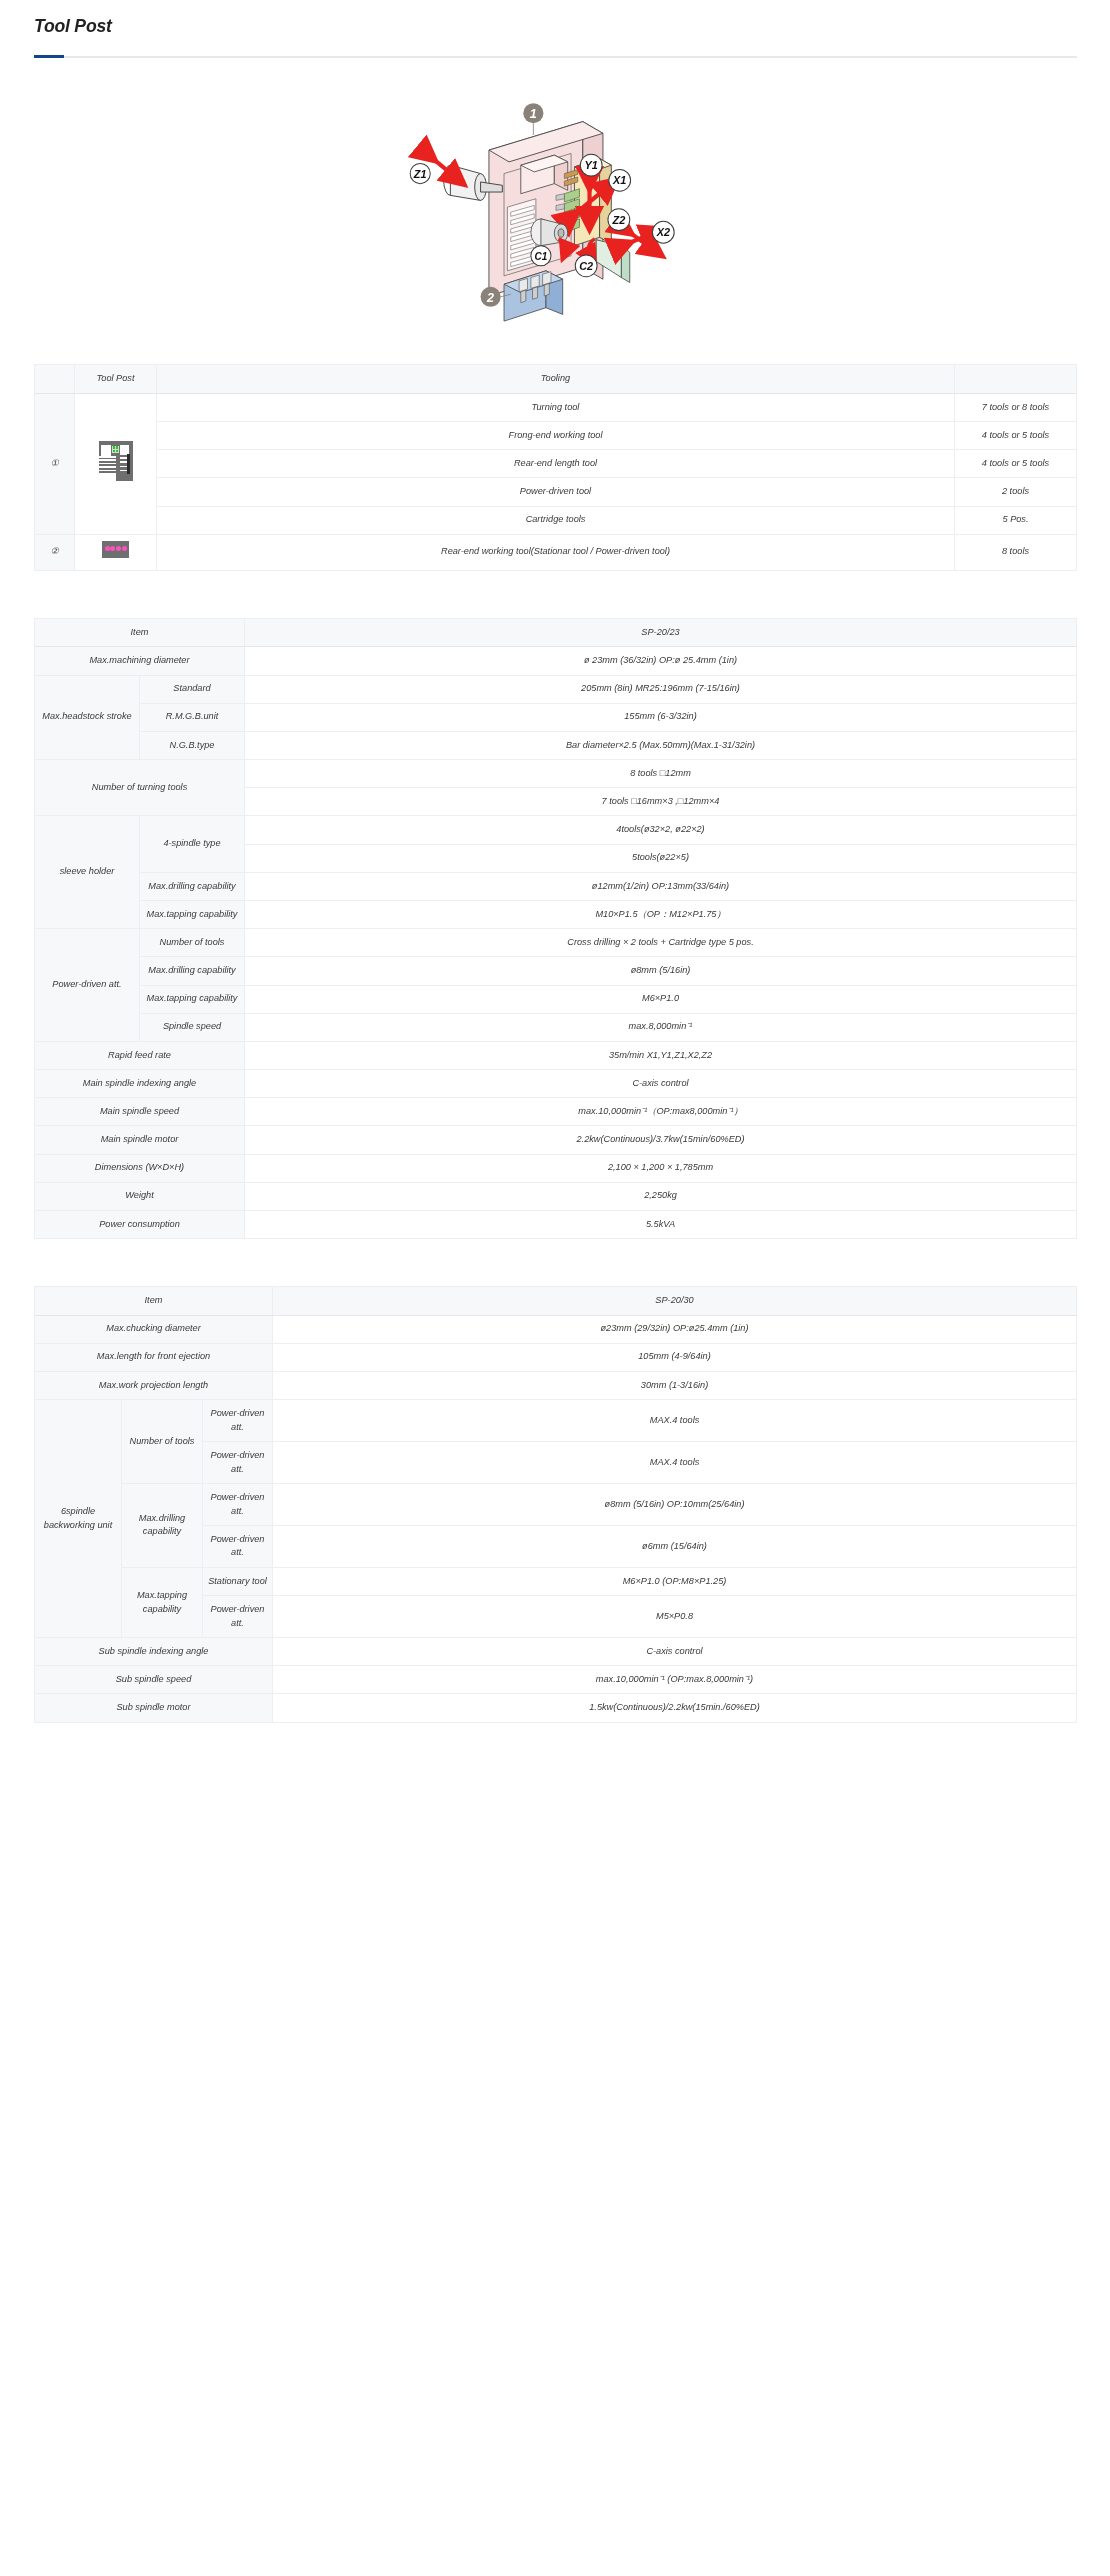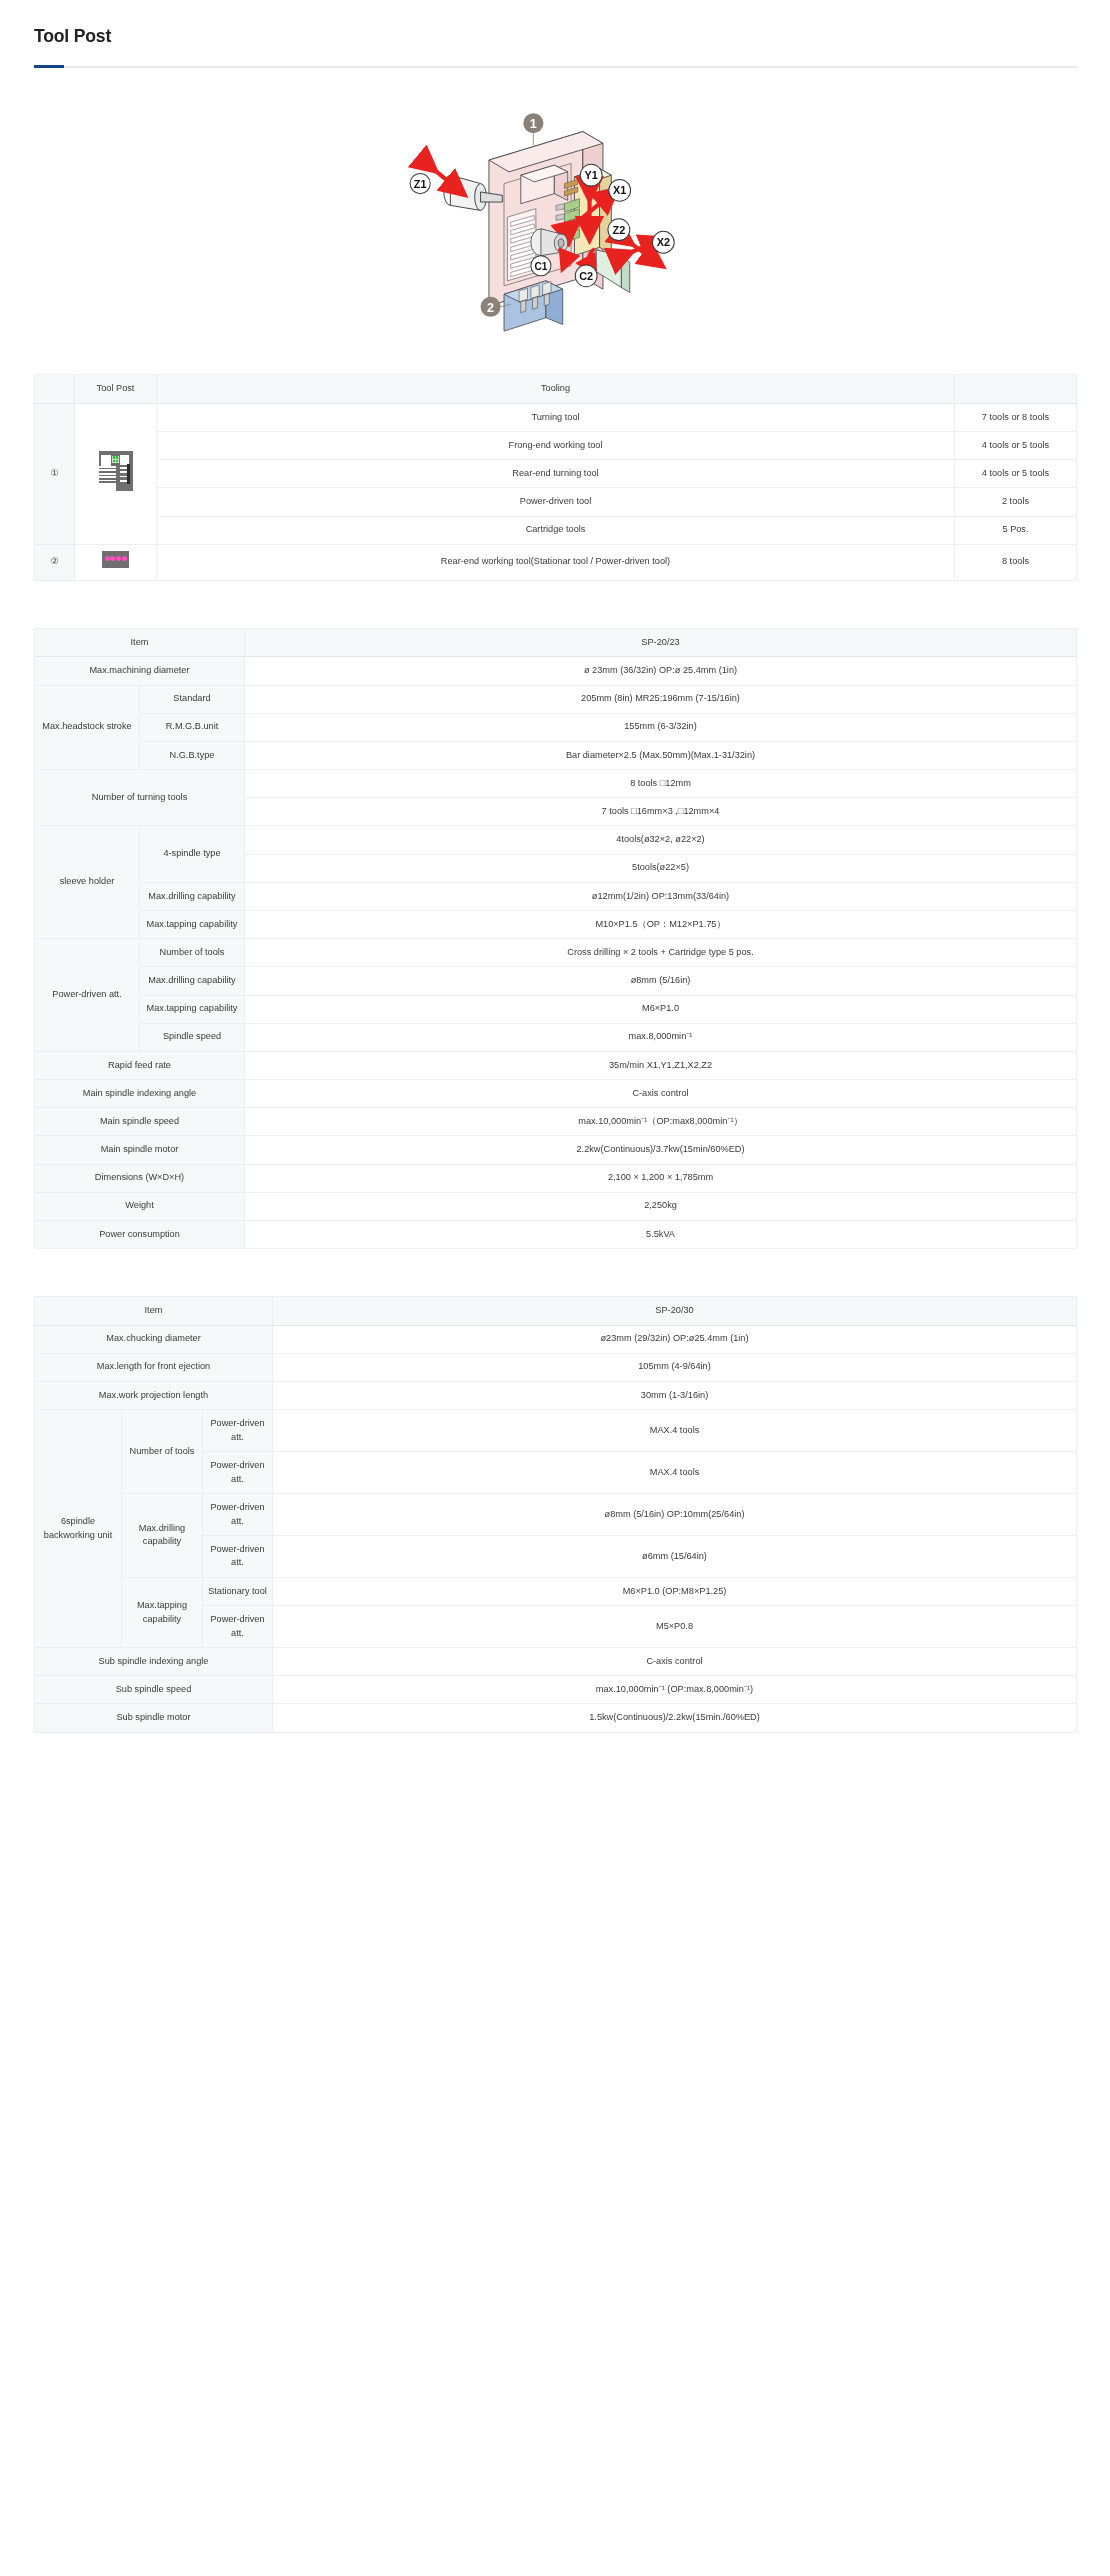--- a/index.html
+++ b/index.html
@@ -7,21 +7,21 @@
   body {
     width: 1111px;
     background: #ffffff;
     font-family: "Liberation Sans", sans-serif;
     color: #222222;
     -webkit-font-smoothing: antialiased;
   }
   .page { width: 1111px; padding: 0 0 34px 0; }
 
   
-  .section { margin: 18px 0 0 0; }
+  .section { margin: 8px 0 0 0; font-style: italic; }
   .section-head { padding: 0 34px; }
   .section-title {
     font-size: 17.6px;
     font-weight: 700;
     color: #222222;
     letter-spacing: -0.2px;
     margin: 0;
     padding: 6.7px 0 0 0;
     line-height: 1.3;
   }
@@ -293,21 +293,21 @@
               </span>
             </td>
             <td class="val row-h">Turning tool</td>
             <td class="val row-h">7 tools or 8 tools</td>
           </tr>
           <tr>
             <td class="val row-h">Frong-end working tool</td>
             <td class="val row-h">4 tools or 5 tools</td>
           </tr>
           <tr>
-            <td class="val row-h">Rear-end turning tool</td>
+            <td class="val row-h">Rear-end length tool</td>
             <td class="val row-h">4 tools or 5 tools</td>
           </tr>
           <tr>
             <td class="val row-h">Power-driven tool</td>
             <td class="val row-h">2 tools</td>
           </tr>
           <tr>
             <td class="val row-h">Cartridge tools</td>
             <td class="val row-h">5 Pos.</td>
           </tr>

